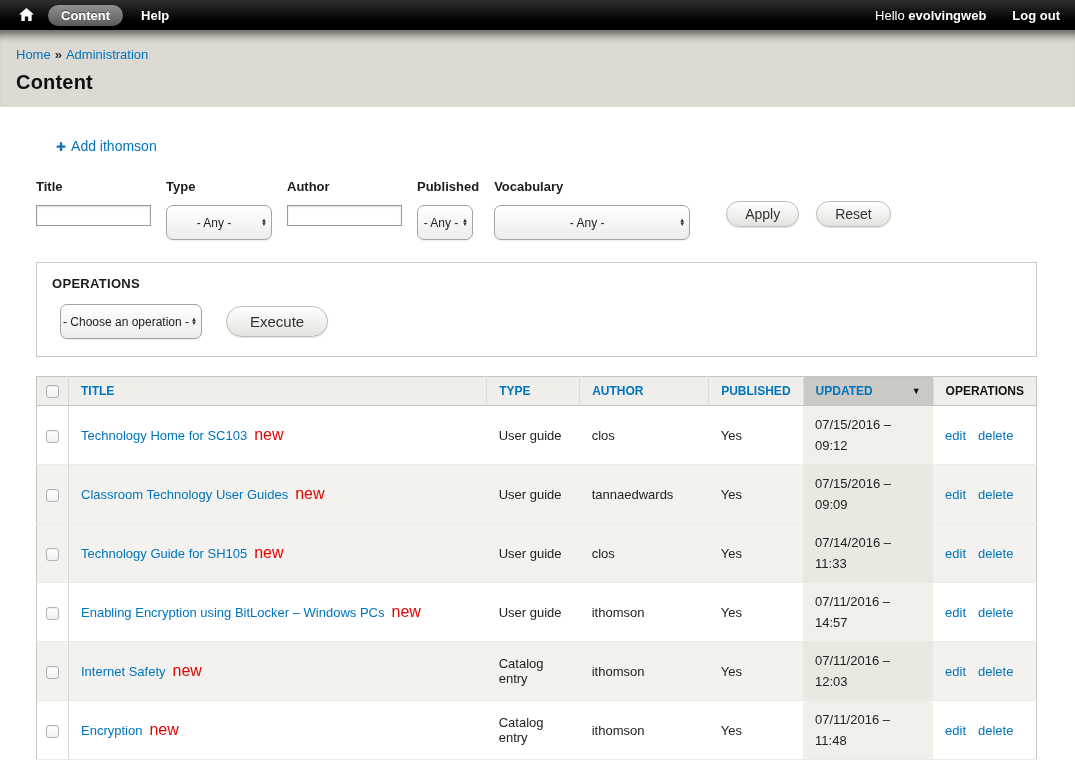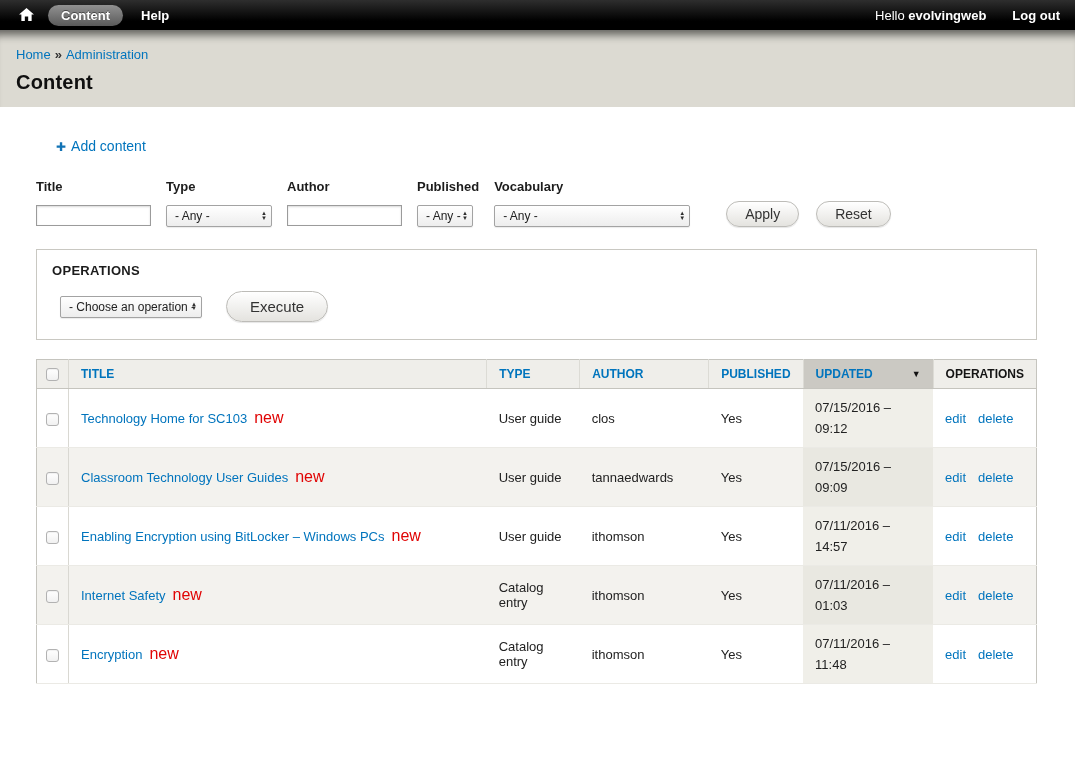--- a/index.html
+++ b/index.html
@@ -29,21 +29,21 @@
   .main { padding: 0 38px 0 36px; }
   .add-content-wrap { margin: 31px 0 25px; padding-left: 20px; font-size: 14px; }
   .add-content { color: #0074bd; }
   .plus-icon { color: #1273b5; font-size: 12px; margin-right: 5px; }
 
   
   .filters { display: flex; align-items: flex-start; }
   .f-item { margin-right: 15px; }
   .f-label { font-weight: bold; font-size: 13px; color: #1c1c1c; margin-bottom: 11px; }
   .text-input { width: 115px; height: 21px; border: 1px solid #9b9b9b; background: #fff; box-shadow: inset 0 1px 2px rgba(0,0,0,.15); font-family: "Liberation Sans", sans-serif; font-size: 12px; padding: 0 5px; }
-  .select { position: relative; display: flex; align-items: center; border: 1px solid #a3a3a3; border-radius: 2px; background: linear-gradient(#ffffff, #ededed); height: 22px; padding: 0 18px 0 8px; font-size: 12px; color: #222; box-shadow: 0 1px 1px rgba(0,0,0,.08); cursor: pointer; white-space: nowrap; }
+  .select { position: relative; display: flex; align-items: center; border: 1px solid #a3a3a3; border-radius: 7px; background: linear-gradient(#ffffff, #ededed); height: 35px; padding: 0 18px 0 8px; font-size: 12px; color: #222; box-shadow: 0 1px 1px rgba(0,0,0,.08); cursor: pointer; white-space: nowrap; justify-content: center; }
   .arrows { position: absolute; right: 4px; top: 50%; transform: translateY(-50%); display: flex; flex-direction: column; align-items: center; font-size: 6px; line-height: 4.6px; color: #2e2e2e; }
   .w-type { width: 106px; }
   .w-pub { width: 56px; padding-right: 16px; }
   .w-vocab { width: 196px; }
   .filter-buttons { display: flex; gap: 17px; margin-left: 21px; margin-top: 22px; }
   .btn { border: 1px solid #bdbcb8; border-radius: 14px; background: linear-gradient(#ffffff, #e4e3df); padding: 4px 18px; font-size: 14px; color: #333; font-family: "Liberation Sans", sans-serif; box-shadow: 0 1px 1px rgba(0,0,0,.1); cursor: pointer; }
 
   
   .ops-panel { border: 1px solid #c9c8c2; margin-top: 22px; padding: 13px 15px 17px; background: #fff; }
   .ops-legend { font-weight: bold; font-size: 13px; color: #1c1c1c; letter-spacing: .3px; margin-bottom: 13px; }
@@ -94,21 +94,21 @@
 <div class="page-header">
   <div class="breadcrumb">
     <a href="#">Home</a><span class="crumb-sep">»</span><a href="#">Administration</a>
   </div>
   <div class="page-title">Content</div>
 </div>
 
 <div class="main">
 
   <div class="add-content-wrap">
-    <a href="#" class="add-content"><span class="plus-icon">✚</span><span>Add content</span></a>
+    <a href="#" class="add-content"><span class="plus-icon">✚</span><span>Add ithomson</span></a>
   </div>
 
   <div class="filters">
     <div class="f-item">
       <div class="f-label">Title</div>
       <input class="text-input" type="text" value="" style="">
     </div>
     <div class="f-item">
       <div class="f-label">Type</div>
       <div class="select w-type">
@@ -207,41 +207,53 @@
         <td><a href="#" class="title-link">Classroom Technology User Guides</a><span class="marker">new</span></td>
         <td>User guide</td>
         <td>tannaedwards</td>
         <td>Yes</td>
         <td class="col-upd">
             <div>07/15/2016 –</div>
             <div>09:09</div>
           </td>
         <td><a href="#" class="op-link">edit</a><a href="#" class="op-link">delete</a></td>
       </tr>
+      <tr class="even">
+        <td class="col-check"><span class="checkbox"></span></td>
+        <td><a href="#" class="title-link">Technology Guide for SH105</a><span class="marker">new</span></td>
+        <td>User guide</td>
+        <td>clos</td>
+        <td>Yes</td>
+        <td class="col-upd">
+            <div>07/14/2016 –</div>
+            <div>11:33</div>
+          </td>
+        <td><a href="#" class="op-link">edit</a><a href="#" class="op-link">delete</a></td>
+      </tr>
       <tr class="odd">
         <td class="col-check"><span class="checkbox"></span></td>
         <td><a href="#" class="title-link">Enabling Encryption using BitLocker – Windows PCs</a><span class="marker">new</span></td>
         <td>User guide</td>
         <td>ithomson</td>
         <td>Yes</td>
         <td class="col-upd">
             <div>07/11/2016 –</div>
             <div>14:57</div>
           </td>
         <td><a href="#" class="op-link">edit</a><a href="#" class="op-link">delete</a></td>
       </tr>
       <tr class="even">
         <td class="col-check"><span class="checkbox"></span></td>
         <td><a href="#" class="title-link">Internet Safety</a><span class="marker">new</span></td>
         <td>Catalog entry</td>
         <td>ithomson</td>
         <td>Yes</td>
         <td class="col-upd">
             <div>07/11/2016 –</div>
-            <div>01:03</div>
+            <div>12:03</div>
           </td>
         <td><a href="#" class="op-link">edit</a><a href="#" class="op-link">delete</a></td>
       </tr>
       <tr class="odd">
         <td class="col-check"><span class="checkbox"></span></td>
         <td><a href="#" class="title-link">Encryption</a><span class="marker">new</span></td>
         <td>Catalog entry</td>
         <td>ithomson</td>
         <td>Yes</td>
         <td class="col-upd">

